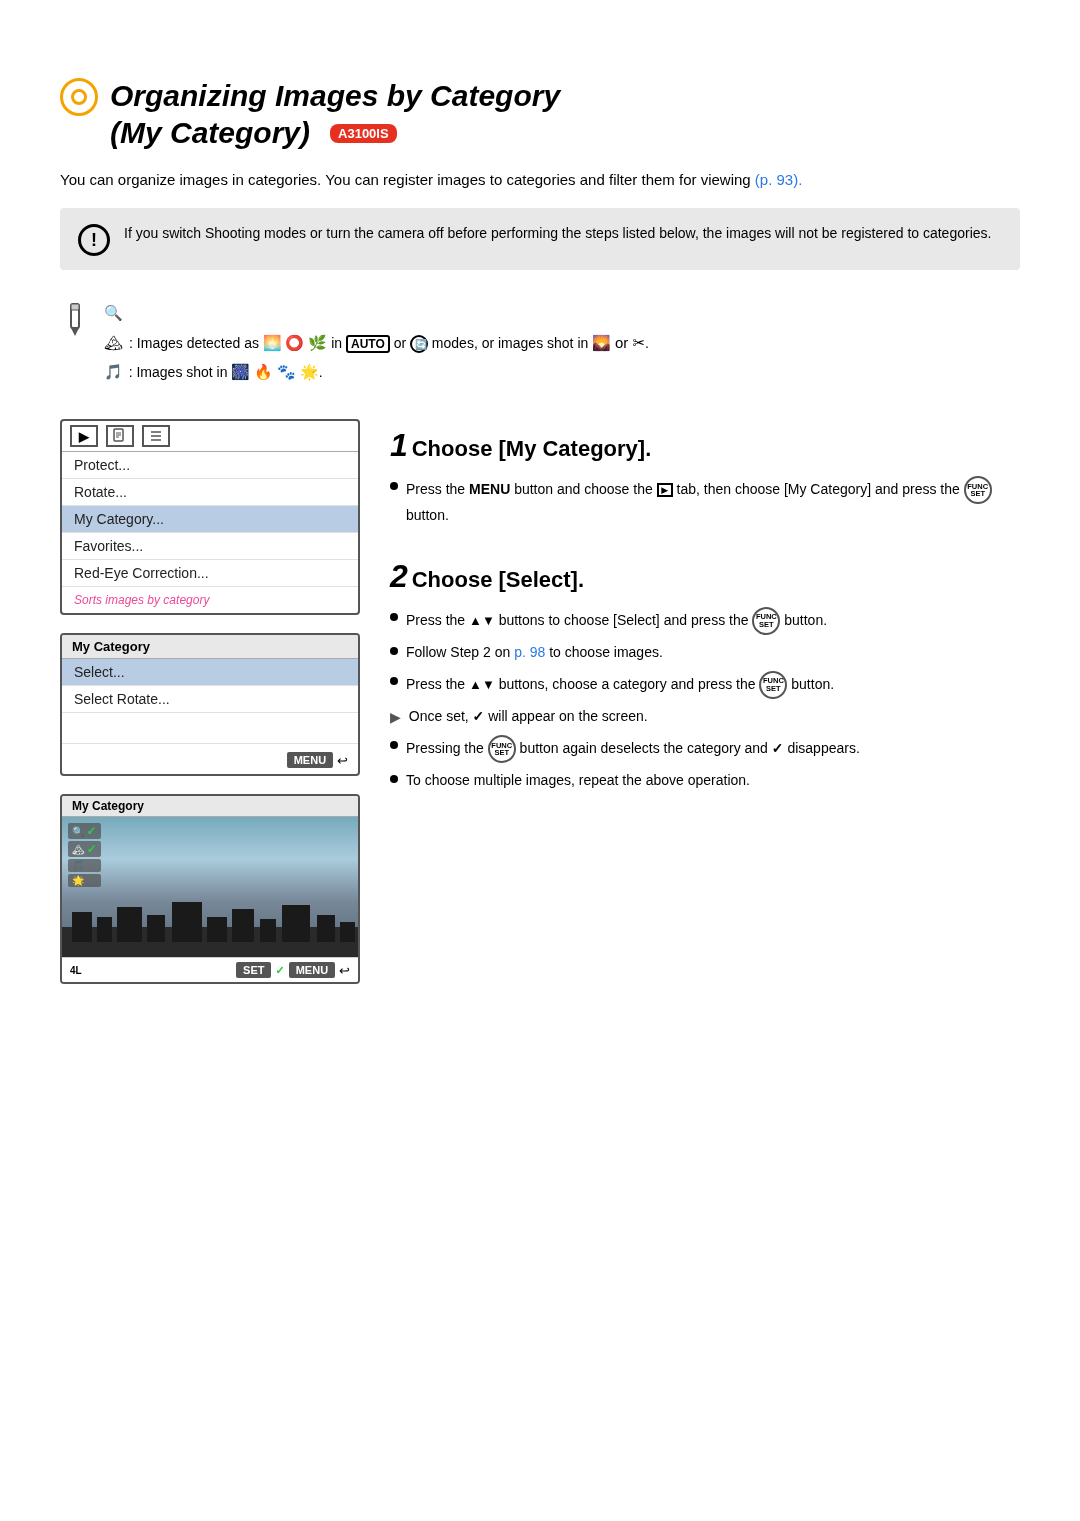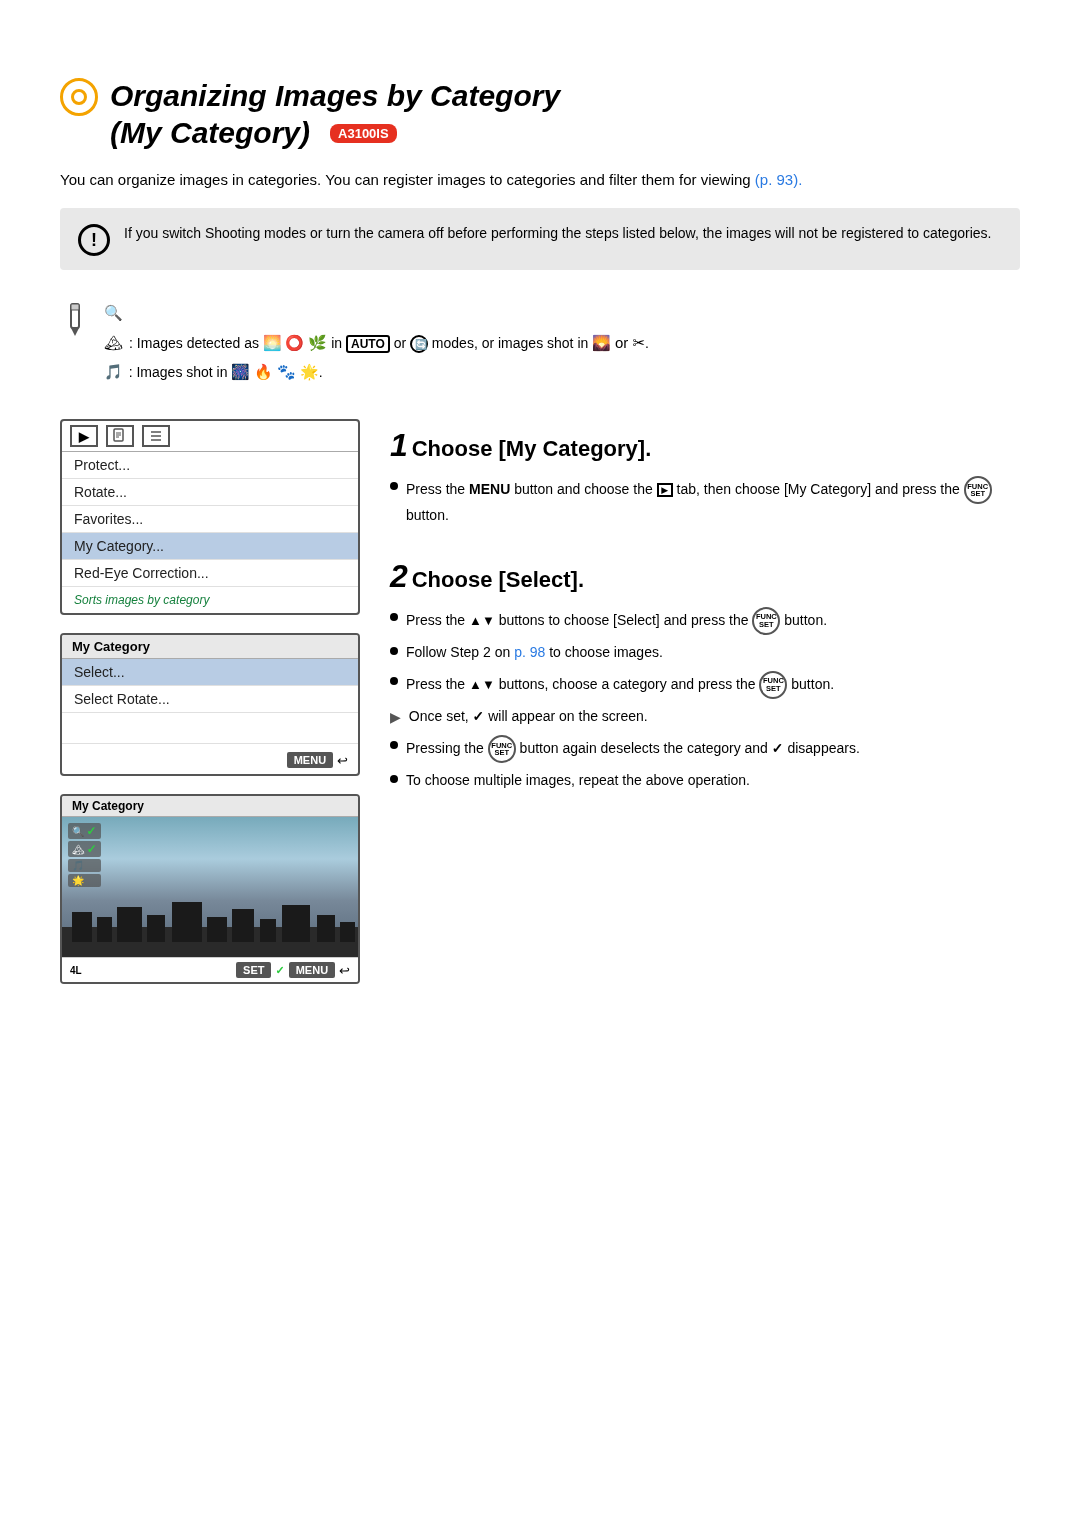--- a/index.html
+++ b/index.html
@@ -205,21 +205,21 @@
       font-size: 14px;
       border-bottom: 1px solid #e0e0e0;
       color: #222;
     }
     .camera-menu-item.highlighted {
       background: #b8cce4;
     }
     .camera-menu-desc {
       padding: 6px 12px;
       font-size: 12px;
-      color: #15803d;
+      color: #ec4899;
       font-style: italic;
     }
 
     
     .camera-screen2 {
       border: 2px solid #555;
       border-radius: 4px;
       overflow: hidden;
       margin-bottom: 18px;
       background: #fff;
@@ -510,22 +510,22 @@
           <div class="tab-icon tab-icon-settings">
             <svg width="16" height="16" viewBox="0 0 16 16">
               <line x1="3" y1="4" x2="13" y2="4" stroke="#555" stroke-width="1.5"></line>
               <line x1="3" y1="8" x2="13" y2="8" stroke="#555" stroke-width="1.5"></line>
               <line x1="3" y1="12" x2="13" y2="12" stroke="#555" stroke-width="1.5"></line>
             </svg>
           </div>
         </div>
         <div class="camera-menu-item">Protect...</div>
         <div class="camera-menu-item">Rotate...</div>
+        <div class="camera-menu-item highlighted">My Category...</div>
         <div class="camera-menu-item">Favorites...</div>
-        <div class="camera-menu-item highlighted">My Category...</div>
         <div class="camera-menu-item">Red-Eye Correction...</div>
         <div class="camera-menu-desc">Sorts images by category</div>
       </div>
 
       <div class="camera-screen2">
         <div class="cs2-title">My Category</div>
         <div class="cs2-item highlighted">Select...</div>
         <div class="cs2-item">Select Rotate...</div>
         <div style="height:30px;"></div>
         <div class="cs2-footer">

